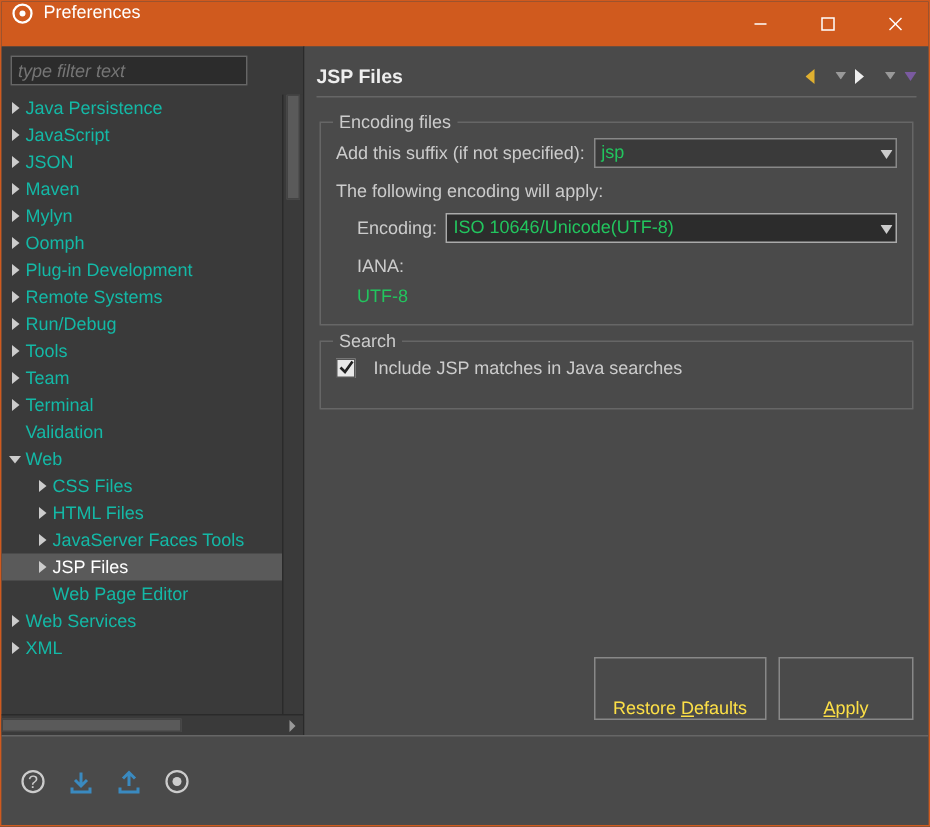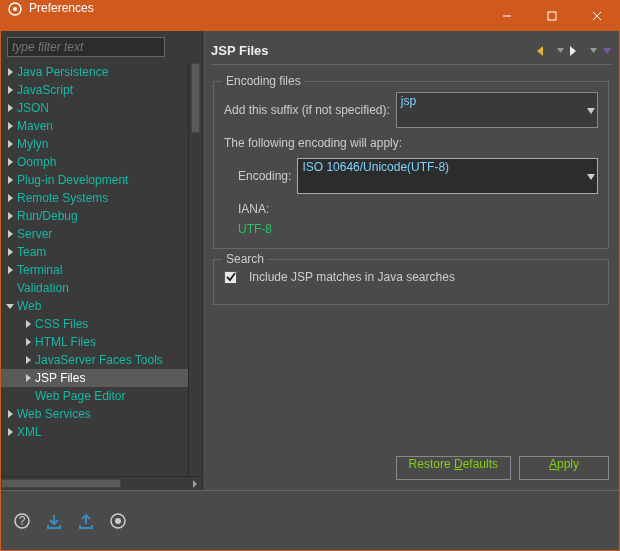--- a/index.html
+++ b/index.html
@@ -29,29 +29,29 @@
   .h-scroll .rarrow{position:absolute; right:0; top:0; bottom:0; width:14px; display:flex;align-items:center;justify-content:center;}
   .main { flex: 1; background: #4a4a4a; display:flex; flex-direction:column; padding: 6px 8px 0 8px; }
   .main-header { display:flex; align-items:center; height:28px; border-bottom:1px solid #666; margin-bottom:10px;}
   .main-title { flex:1; font-weight:bold; font-size:13px; color:#eee;}
   .navbtns { display:flex; gap:6px; align-items:center;}
   .navbtn { display:flex; align-items:center; }
   .groupbox { border: 1px solid #666; margin: 6px 2px 10px 2px; padding: 10px 10px 12px 10px; position: relative; }
   .groupbox .legend { position: absolute; top: -8px; left: 8px; background: #4a4a4a; padding: 0 4px; color:#ccc;}
   .form-row { display:flex; align-items:center; margin-bottom:8px; gap:6px;}
   .form-label { color:#ccc;}
-  .select { flex:1; height:36px; background:#3a3a3a; border:1px solid #888; color:#7dd3fc; padding:1px 18px 1px 4px; position:relative;}
+  .select { flex:1; height:20px; background:#3a3a3a; border:1px solid #888; color:#22c55e; padding:1px 18px 1px 4px; position:relative;}
   .select.hl { background:#2c2c2c; border:1px solid #aaa; }
   .select .caret { position:absolute; right:2px; top:50%; transform:translateY(-50%);}
   .static-text { color:#22c55e;}
   .iana-row { display:flex; gap:6px; padding-left:14px;flex-direction:column;}
   .checkbox { width:13px; height:13px; background:#e8e8e8; border:1px solid #555; display:inline-flex; align-items:center; justify-content:center; margin-right:6px;}
   .checkbox svg{width:10px;height:10px;}
   .main-buttons { margin-top:auto; display:flex; justify-content:flex-end; gap:8px; padding:6px 2px 10px 2px; border-top:0;}
-  .btn { min-width:90px; height:24px; background:#4a4a4a; border:1px solid #888; color:#84cc16; display:flex; align-items:flex-start; justify-content:center; padding:0 12px;}
+  .btn { min-width:90px; height:42px; background:#4a4a4a; border:1px solid #888; color:#fde047; display:flex; align-items:flex-end; justify-content:center; padding:0 12px;}
   .btn u { text-decoration: underline; }
   .btn.primary { border:1px solid #6a8aca; box-shadow: 0 0 0 1px #3a5a9a inset;}
   .footer { height: 60px; border-top:1px solid #666; display:flex; align-items:center; padding:0 12px; background:#4a4a4a;}
   .footer-left { display:flex; gap:14px; align-items:center;}
   .footer-icon { width:18px; height:18px; display:flex; align-items:center; justify-content:center;}
   .footer-right { margin-left:auto; display:flex; gap:12px;}
   .content-area { flex:1; overflow:auto;}
 </style>
 </head>
 <body>
@@ -163,21 +163,21 @@
               </svg>
             </span>
             <span>Run/Debug</span>
           </div>
           <div class="tree-row level1">
             <span class="arrow">
               <svg viewBox="0 0 8 8">
                 <path d="M2 0 L7 4 L2 8 Z"></path>
               </svg>
             </span>
-            <span>Server</span>
+            <span>Tools</span>
           </div>
           <div class="tree-row level1">
             <span class="arrow">
               <svg viewBox="0 0 8 8">
                 <path d="M2 0 L7 4 L2 8 Z"></path>
               </svg>
             </span>
             <span>Team</span>
           </div>
           <div class="tree-row level1">

